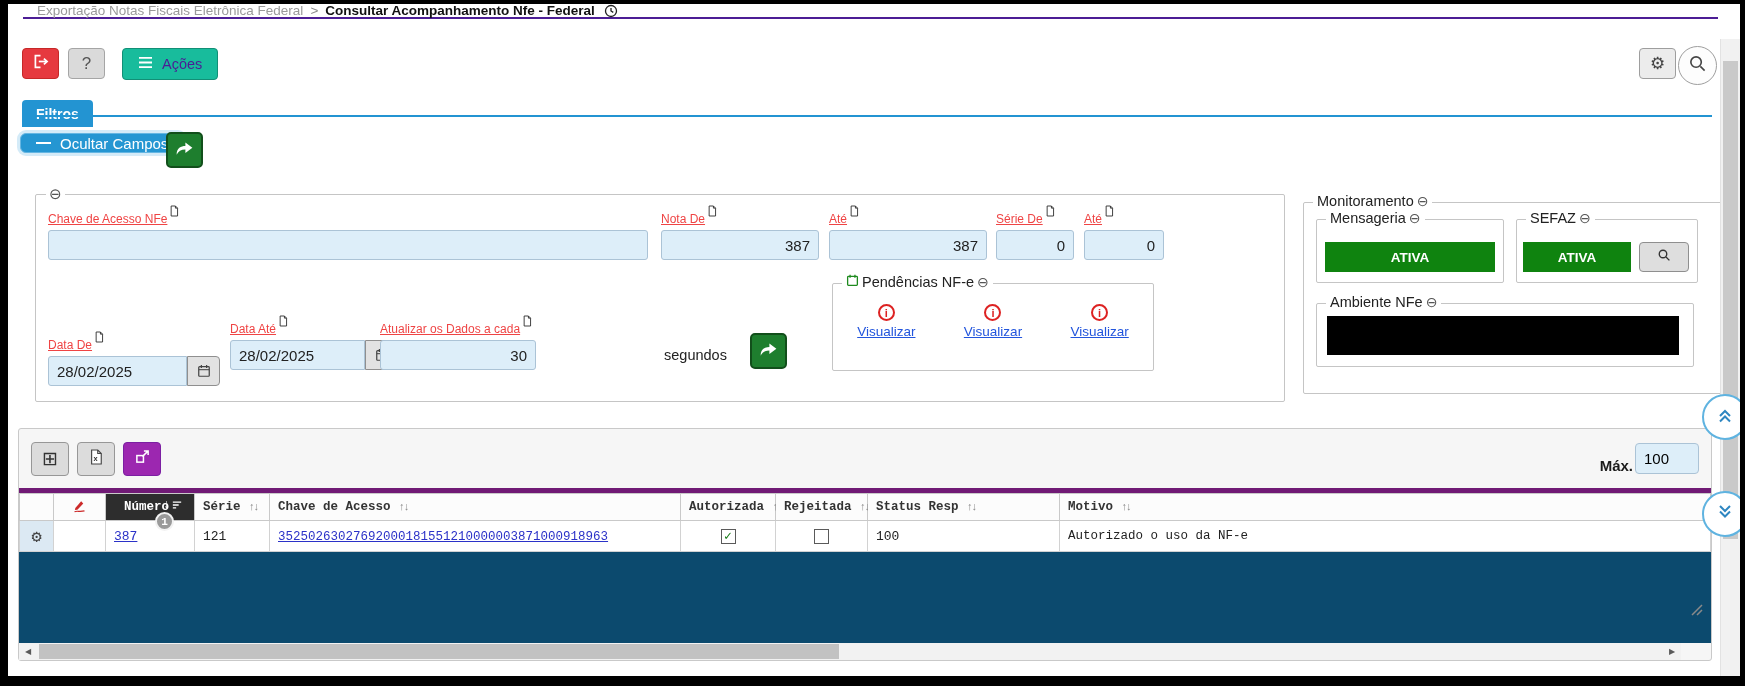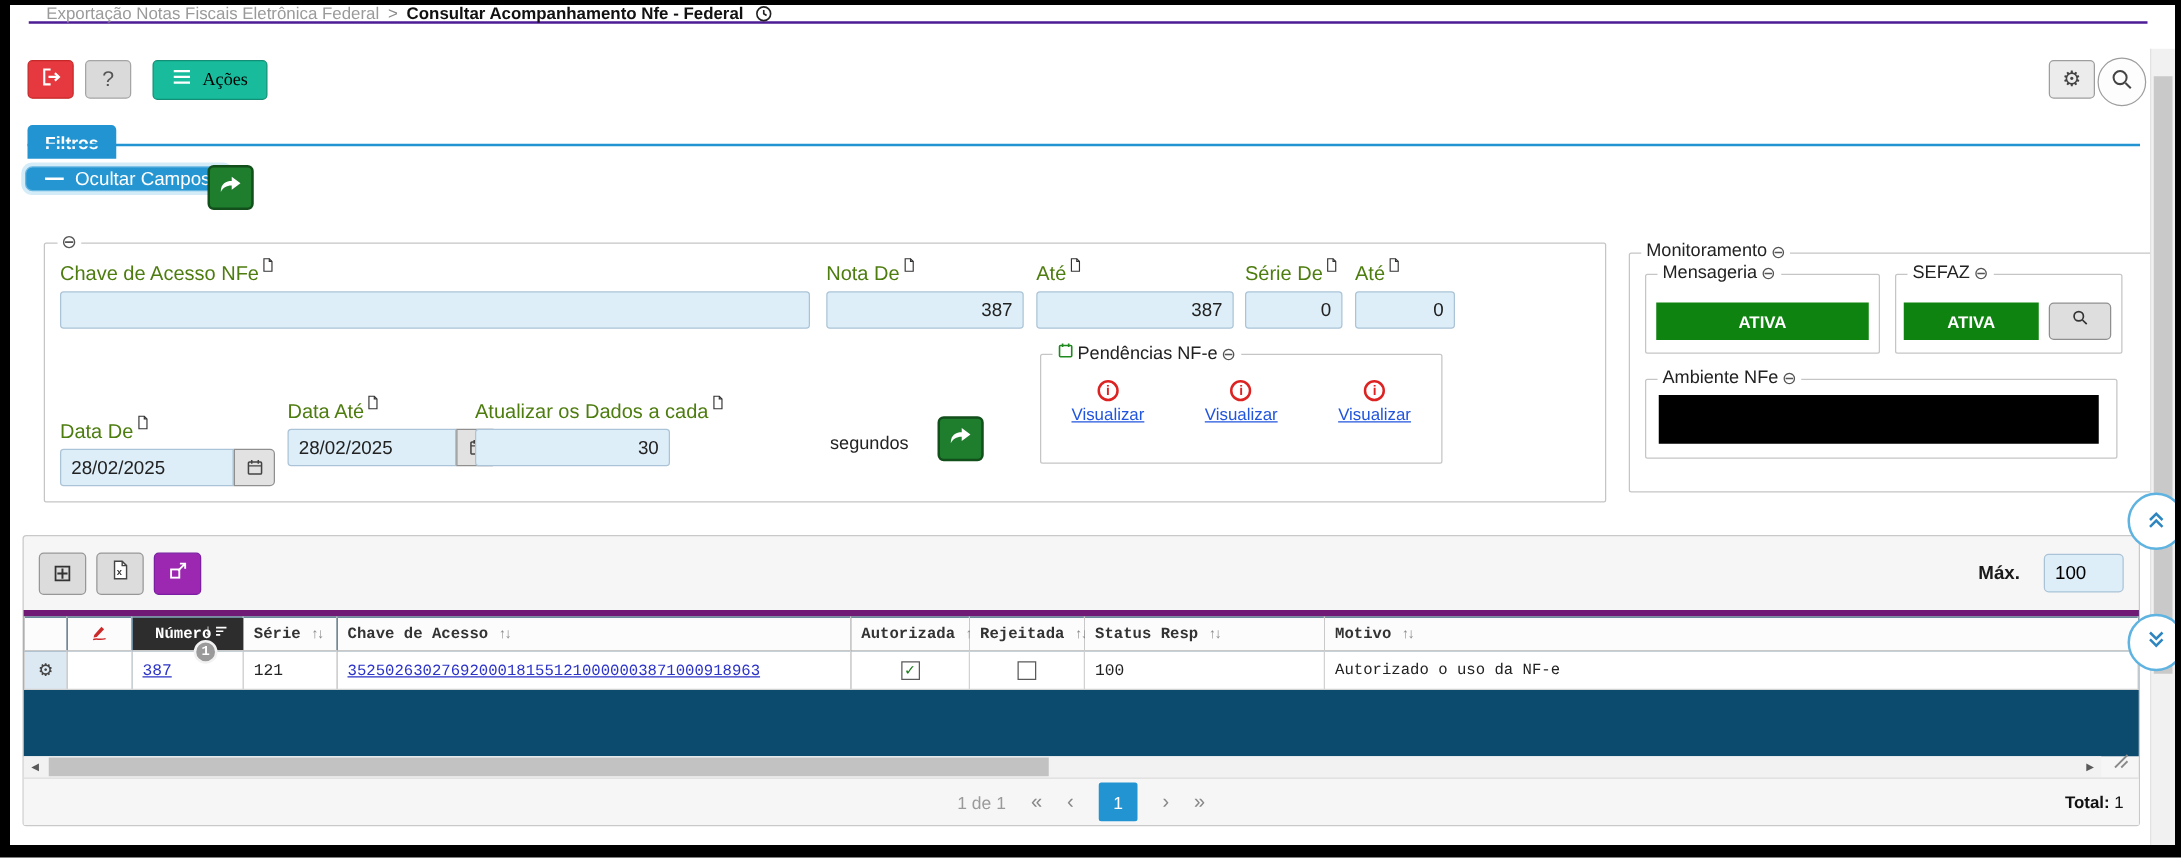--- a/index.html
+++ b/index.html
@@ -11,41 +11,41 @@
   .breadcrumb { position:absolute; top:0; left:15px; right:22px; height:15px; display:flex; align-items:center; gap:7px; padding-left:14px; border-bottom:2px solid #4c1d95; font-size:13.5px; background:#fff; }
   .crumb-parent { color:#9a9a9a; }
   .crumb-sep { color:#8a8a8a; }
   .crumb-current { color:#111; font-weight:bold; }
   .clock-icon { margin-left:2px; display:inline-flex; }
 
   
   .btn { display:inline-flex; align-items:center; justify-content:center; border-radius:4px; cursor:pointer; position:absolute; }
   .exit-btn { left:14px; top:44px; width:37px; height:31px; background:#e6393f; border:1px solid #c62828; }
   .help-btn { left:60px; top:44px; width:37px; height:31px; background:#dadada; border:1px solid #a5a5a5; color:#555; font-size:17px; }
-  .acoes-btn { left:114px; top:44px; height:31px; padding:15px 15px; background:#18bc9c; border:1px solid #128f76; color:#000000; font-size:14.5px; gap:9px;font-family:Liberation Serif, serif; }
+  .acoes-btn { left:114px; top:44px; height:31px; padding:15px 15px; background:#18bc9c; border:1px solid #128f76; color:#4c1d95; font-size:14.5px; gap:9px; }
   .settings-btn { right:64px; top:44px; width:37px; height:31px; background:#ececec; border:1px solid #9e9e9e; font-size:17px; color:#444; }
   .search-btn { right:23px; top:42px; width:39px; height:39px; background:#fdfdfd; border:1px solid #9e9e9e; border-radius:50%; }
 
   .filtros-tab { left:14px; top:84px; height:27px; padding:0 14px; background:#2394d2; color:#fff; font-weight:bold; font-size:14px; border-radius:4px 4px 0 0;margin-top:12px; }
   .tab-underline { position:absolute; top:111px; left:14px; right:28px; height:2px; background:#2394d2; }
 
   .ocultar-btn { left:12px; top:129px; height:20px; padding:0 15px; background:#2596d2; border:1px solid #66b6e2; box-shadow:0 0 0 3px #d4ebf8; border-radius:6px; color:#fff; font-size:15px; gap:9px; }
   .dash-icon { width:15px; height:2.5px; background:#fff; display:inline-block; }
   .fwd-btn { width:37px; height:36px; background:#1e7e2e; border:2px solid #124f1b; border-radius:5px; }
   .fwd-top { left:158px; top:128px; }
 
   
   fieldset.box { position:absolute; border:1px solid #c5c5c5; border-radius:2px; }
   .legend { position:absolute; top:-10px; left:9px; background:#fff; padding:0 4px; font-size:14.5px; color:#222; display:flex; align-items:center; gap:3px; white-space:nowrap; }
   .collapse-glyph { color:#555; font-size:14px; line-height:1; }
   .main-filter { left:27px; top:190px; width:1250px; height:208px; }
   .main-collapse { position:absolute; top:-9px; left:10px; background:#fff; padding:0 3px; color:#555; font-size:15px; line-height:1; }
 
   .field { position:absolute; }
-  .field label { display:block; font-size:16px; color:#4d7c0f; margin-bottom:4px; white-space:nowrap; }
+  .field label { display:block; font-size:12px; color:#ef4444; margin-bottom:4px; white-space:nowrap;text-decoration:underline; }
   .copy-icon { vertical-align:6px; margin-left:2px; display:inline-block; }
   .tbx { background:#ddeef9; border:1px solid #abc3d6; border-radius:3px; height:30px; font-size:15px; padding:0 8px; color:#222; font-family:"Liberation Sans",sans-serif; width:100%; }
   .tbx.num { text-align:right; }
   .date-wrap { display:flex; }
   .date-wrap .tbx { border-radius:3px 0 0 3px; }
   .cal-btn { width:33px; height:30px; background:#e2e2e2; border:1px solid #8f8f8f; border-radius:0 4px 4px 0; display:flex; align-items:center; justify-content:center; cursor:pointer; flex:none; }
   .suffix-label { position:absolute; left:628px; top:152px; font-size:14.5px; color:#222; }
   .fwd-inner { position:absolute; left:714px; top:138px; }
 
   .pendencias { left:796px; top:88px; width:322px; height:88px; }
@@ -63,21 +63,21 @@
   .mag-btn { position:absolute; left:122px; top:22px; width:50px; height:30px; background:#dedede; border:1px solid #8f8f8f; border-radius:4px; display:flex; align-items:center; justify-content:center; cursor:pointer; }
   .ambiente { left:12px; top:100px; width:378px; height:64px;padding-left:24px; }
   .redacted { position:absolute; left:10px; top:12px; width:352px; height:39px; background:#000; }
 
   
   .grid-panel { position:absolute; left:10px; top:424px; width:1694px; height:233px; background:#f6f6f6; border:1px solid #c9c9c9; border-radius:3px; display:flex; flex-direction:column; }
   .grid-toolbar { flex:none; height:59px; display:flex; align-items:center; gap:8px; padding:0 12px; }
   .tool-btn { width:38px; height:34px; border-radius:4px; display:flex; align-items:center; justify-content:center; cursor:pointer; position:static; }
   .tool-gray { background:#dcdcdc; border:1px solid #979797; color:#333; font-size:19px; }
   .tool-purple { background:#9c27b0; border:1px solid #7b1fa2; }
-  .max-group { margin-left:auto; display:flex; align-items:center; gap:19px; }
+  .max-group { margin-left:auto; display:flex; align-items:flex-end; gap:2px; }
   .max-label { font-weight:bold; font-size:15px; color:#1b1b1b; }
   .max-input { width:64px; height:31px; background:#ddeef9; border:1px solid #abc3d6; border-radius:4px; font-size:15px; padding:0 8px; }
 
   .table-area { flex:1; background:#0c4a6e; border-top:5px solid #701a75; overflow:hidden;font-family:Liberation Mono, monospace; }
   table.grid { border-collapse:collapse; table-layout:fixed; width:100%; }
   .grid th { height:27px; background:#fcfcfc; border:1px solid #c9c9c9; font-size:12.5px; color:#333; text-align:left; padding:0 8px; font-weight:bold; position:relative; }
   .grid th .sort-glyph { color:#8a8a8a; font-size:11px; letter-spacing:-2px; margin-left:8px; font-weight:normal; }
   th.num-col { background:#2d2d2d; color:#fff; text-align:left; padding-left:18px; }
   .sorted-wrap { position:absolute; right:12px; top:4px; display:flex; gap:2px; align-items:center; color:#fff; font-size:12px; }
   .sort-badge { position:absolute; right:20px; bottom:-11px; width:19px; height:19px; border-radius:50%; background:#9a9a9a; border:2px solid #f2f2f2; color:#fff; font-size:11px; display:flex; align-items:center; justify-content:center; z-index:4; }
@@ -434,29 +434,20 @@
       <span class="hs-arrow hs-left">◀</span>
       <span class="hs-thumb"></span>
       <span class="hs-arrow hs-right">▶</span>
     </div>
     <span class="resize-grip">
       <svg width="14" height="14" viewBox="0 0 14 14">
           <path d="M3 13 L13 3 M8 13 L13 8" stroke="#8a8a8a" stroke-width="1.5"></path>
         </svg>
     </span>
 
-    <div class="grid-footer">
-      <span class="page-info">1 de 1</span>
-      <button class="pg-btn">«</button>
-      <button class="pg-btn">‹</button>
-      <span class="pg-current">1</span>
-      <button class="pg-btn">›</button>
-      <button class="pg-btn">»</button>
-      <span class="total-box"><b>Total:</b> <span>1</span></span>
-    </div>
   </div>
 
   <div class="vscroll">
     <div class="vscroll-thumb"></div>
   </div>
   <div class="float-circle float-up">
     <span>
       <svg viewBox="0 0 20 20" width="20" height="20">
           <path d="M5 11 l5 -5 5 5 M5 16.5 l5 -5 5 5" stroke="#2e86c1" stroke-width="2" fill="none"></path>
         </svg>

